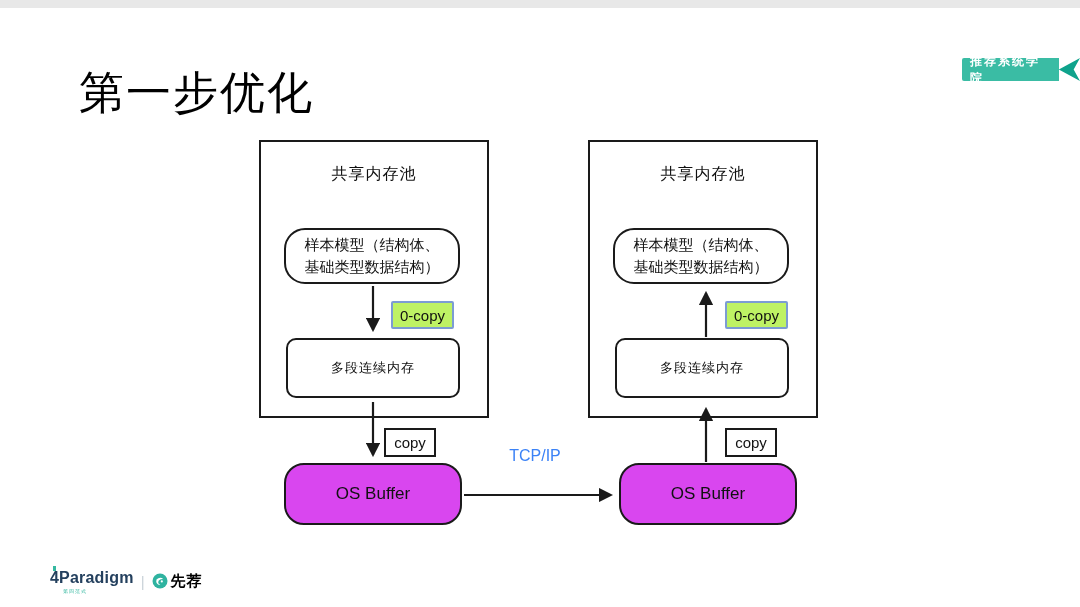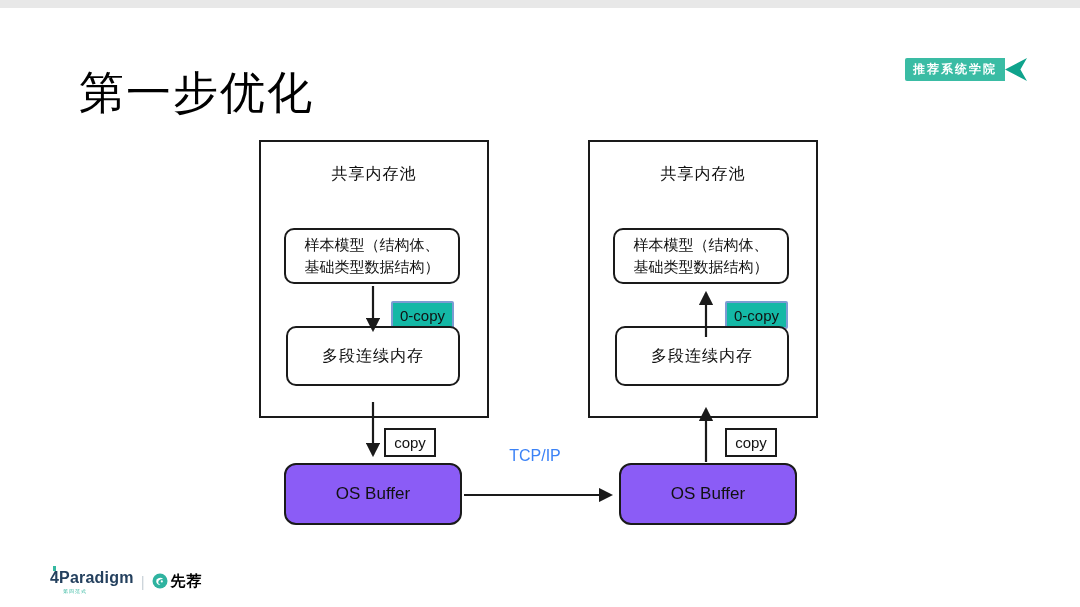--- a/index.html
+++ b/index.html
@@ -14,21 +14,21 @@
   }
 
   
   .slide-title {
     position: absolute; left: 79px; top: 55px;
     font-size: 45px; font-weight: 300; letter-spacing: 2px;
     color: #000;
   }
 
   
-  .corner-badge { position: absolute; left: 905px; top: 50px; height: 23px; display: flex; }
+  .corner-badge { position: absolute; left: 962px; top: 50px; height: 23px; display: flex; }
   .corner-badge .badge-rect {
     background: #3ABCA4; color: #fff;
     font-size: 12px; font-weight: bold; letter-spacing: 2px;
     height: 23px; padding: 0 8px;
     display: flex; align-items: center;
     border-radius: 2px 0 0 2px;
   }
   .corner-badge .badge-tail {
     width: 22px; height: 23px; background: #0FA38C;
     clip-path: polygon(0 50%, 100% 0, 70% 50%, 100% 100%);
@@ -46,44 +46,44 @@
     font-size: 16px; color: #111; letter-spacing: 1px;
   }
 
   .rbox {
     position: absolute; background: #fff;
     border: 2px solid #1a1a1a; border-radius: 10px;
     display: flex; align-items: center; justify-content: center;
     text-align: center; color: #111;
   }
   .sample-box { left: 23px; top: 86px; width: 176px; height: 56px;
-    flex-direction: column; font-size: 15px; line-height: 1.45; }
-  .memory-box { left: 25px; top: 184px; width: 174px; height: 60px; font-size: 16px; letter-spacing: 1px; }
+    flex-direction: column; font-size: 15px; line-height: 1.45; border-radius: 21px; }
+  .memory-box { left: 25px; top: 196px; width: 174px; height: 60px; font-size: 13px; letter-spacing: 1px; }
 
   .zero-copy {
     position: absolute; width: 63px; height: 28px;
-    background: #14b8a6; border: 2px solid #7C9CD3; border-radius: 2px;
+    background: #bef264; border: 2px solid #7C9CD3; border-radius: 2px;
     display: flex; align-items: center; justify-content: center;
     font-size: 15px; color: #111;
   }
   .zc-left  { left: 130px; top: 159px; }
   .zc-right { left: 135px; top: 159px; }
 
   .copy-tag {
     position: absolute; width: 52px; height: 29px;
     background: #fff; border: 2px solid #1a1a1a;
     display: flex; align-items: center; justify-content: center;
     font-size: 15px; color: #111;
   }
   .copy-left  { left: 384px; top: 420px; }
   .copy-right { left: 725px; top: 420px; }
 
   .os-buffer {
     position: absolute; top: 455px; width: 178px; height: 62px;
-    background: #8b5cf6; border: 2px solid #1a1a1a; border-radius: 12px;
+    background: #d946ef; border: 2px solid #1a1a1a; border-radius: 20px;
     display: flex; align-items: center; justify-content: center;
     font-size: 17px; color: #111;
   }
   .osb-left  { left: 284px; }
   .osb-right { left: 619px; }
 
   .tcp-label {
     position: absolute; left: 495px; top: 439px; width: 80px;
     text-align: center; font-size: 16px; color: #3b82f6;
   }

